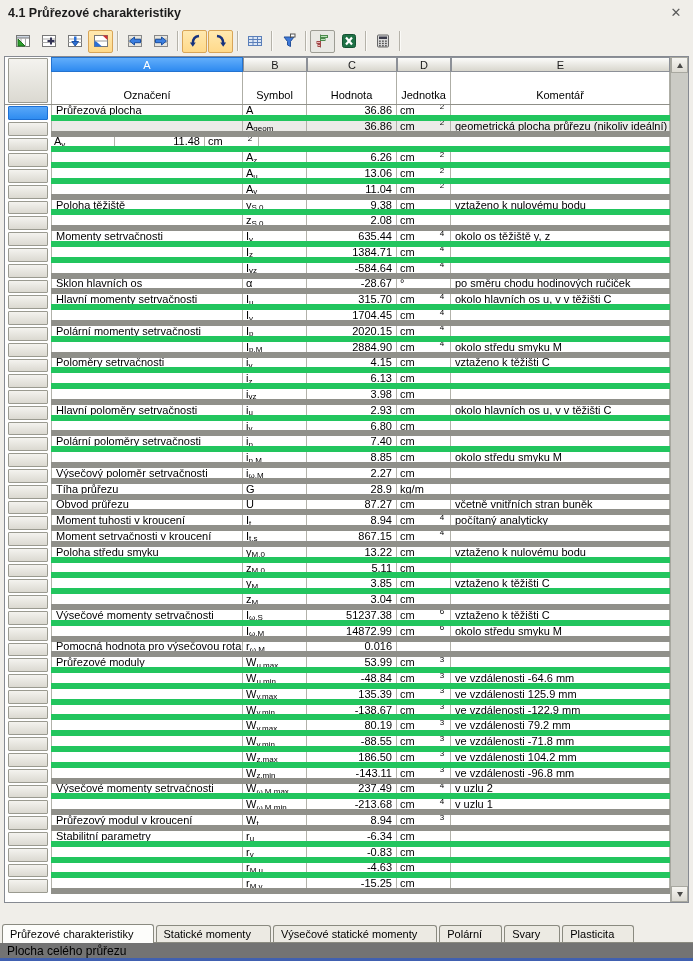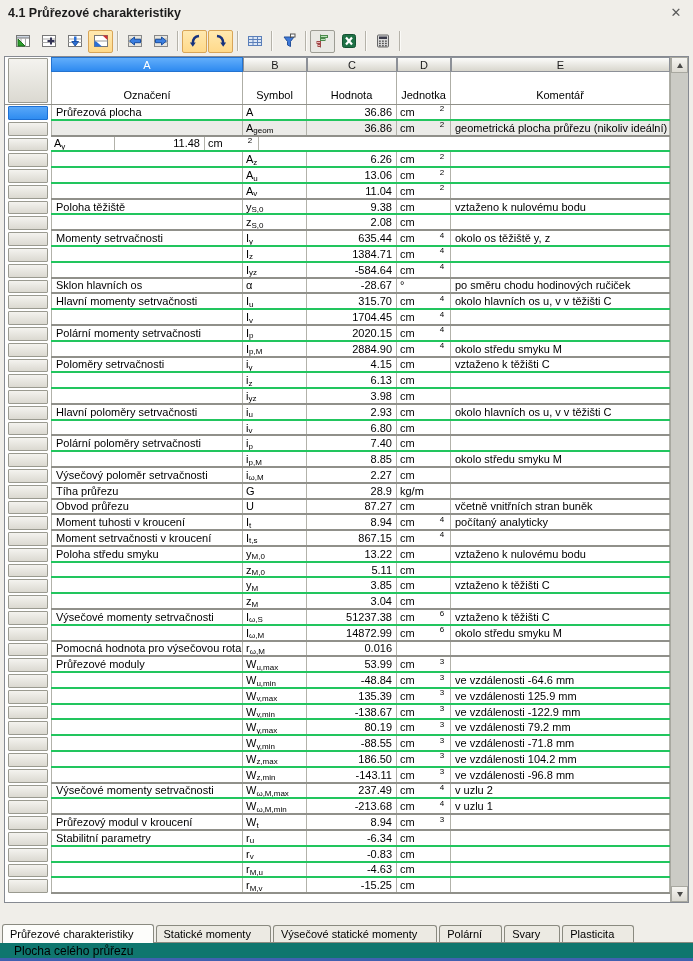--- a/index.html
+++ b/index.html
@@ -40,21 +40,21 @@
     justify-content:center;padding-bottom:3px;font-size:11px;color:#000;}
   .hcell.first{border-left:1px solid #aeaea6;}
   .wA{width:192px;flex:none;} .wB{width:64px;flex:none;} .wC{width:90px;flex:none;}
   .wD{width:54px;flex:none;} .wE{flex:1;min-width:0;}
   
   .tr{display:flex;height:15.79px;}
   .rh{flex:none;width:46px;display:flex;}
   .rhbtn{flex:1;margin:1px 3px;background:linear-gradient(#f4f3ef,#dbd9d1);
     border:1px solid #9a9a90;border-radius:1px;box-sizing:border-box;}
   .sel-rh .rhbtn{background:linear-gradient(#58a7f8,#2f8cf0);border-color:#1c6fd4;}
-  .cells{flex:1;display:flex;box-sizing:border-box;border-bottom:2px solid #22c55e;min-width:0;}
+  .cells{flex:1;display:flex;box-sizing:border-box;border-bottom:6px solid #22c55e;min-width:0;}
   .tr.darkb .cells{border-bottom-color:#90908a;}
   .tr.shade .cells{background:#ebebe8;}
   .cell{box-sizing:border-box;border-right:1px solid #b2b2aa;display:flex;align-items:center;
     font-size:11px;color:#000;overflow:hidden;white-space:nowrap;}
   .cell.cA{padding-left:4px;border-left:1px solid #b2b2aa;}
   .cell.cB{padding-left:3px;}
   .cell.cC{justify-content:flex-end;padding-right:4px;}
   .cell.cD{padding-left:3px;gap:24px;}
   .cell.cE{padding-left:4px;}
   .sb{font-size:8px;position:relative;top:3px;}
@@ -70,22 +70,22 @@
   .tri-down{width:0;height:0;border-left:3.5px solid transparent;border-right:3.5px solid transparent;
     border-top:5px solid #4a4a48;}
   
   .tabbar{position:absolute;top:923px;left:2px;right:0;height:19px;display:flex;align-items:flex-end;
     border-bottom:1px solid #8a8a80;box-sizing:content-box;}
   .tab{box-sizing:border-box;border:1px solid #8a8a80;border-bottom:none;border-radius:3px 3px 0 0;
     background:#eceae3;font-size:11px;color:#000;padding:2px 19px 2px 7px;margin-right:2px;
     height:17px;display:flex;align-items:center;white-space:nowrap;}
   .tab.active{background:#fdfdfb;height:19px;margin-bottom:-1px;padding-bottom:3px;position:relative;z-index:2;}
   
-  .statusbar{position:absolute;top:943px;left:0;right:0;height:15px;background:#0f766e;
-    display:flex;align-items:center;padding-left:14px;font-size:12px;color:#000;}
+  .statusbar{position:absolute;top:943px;left:0;right:0;height:15px;background:#737373;
+    display:flex;align-items:center;padding-left:7px;font-size:12px;color:#000;}
   .bottomstrip{position:absolute;left:0;right:0;bottom:0;height:3px;background:#4060b0;}
   svg{display:block;}
 </style>
 </head>
 <body>
 
 <div class="titlebar">
   <div class="title">4.1 Průřezové charakteristiky</div>
   <div class="closebtn">
     <span>✕</span>

